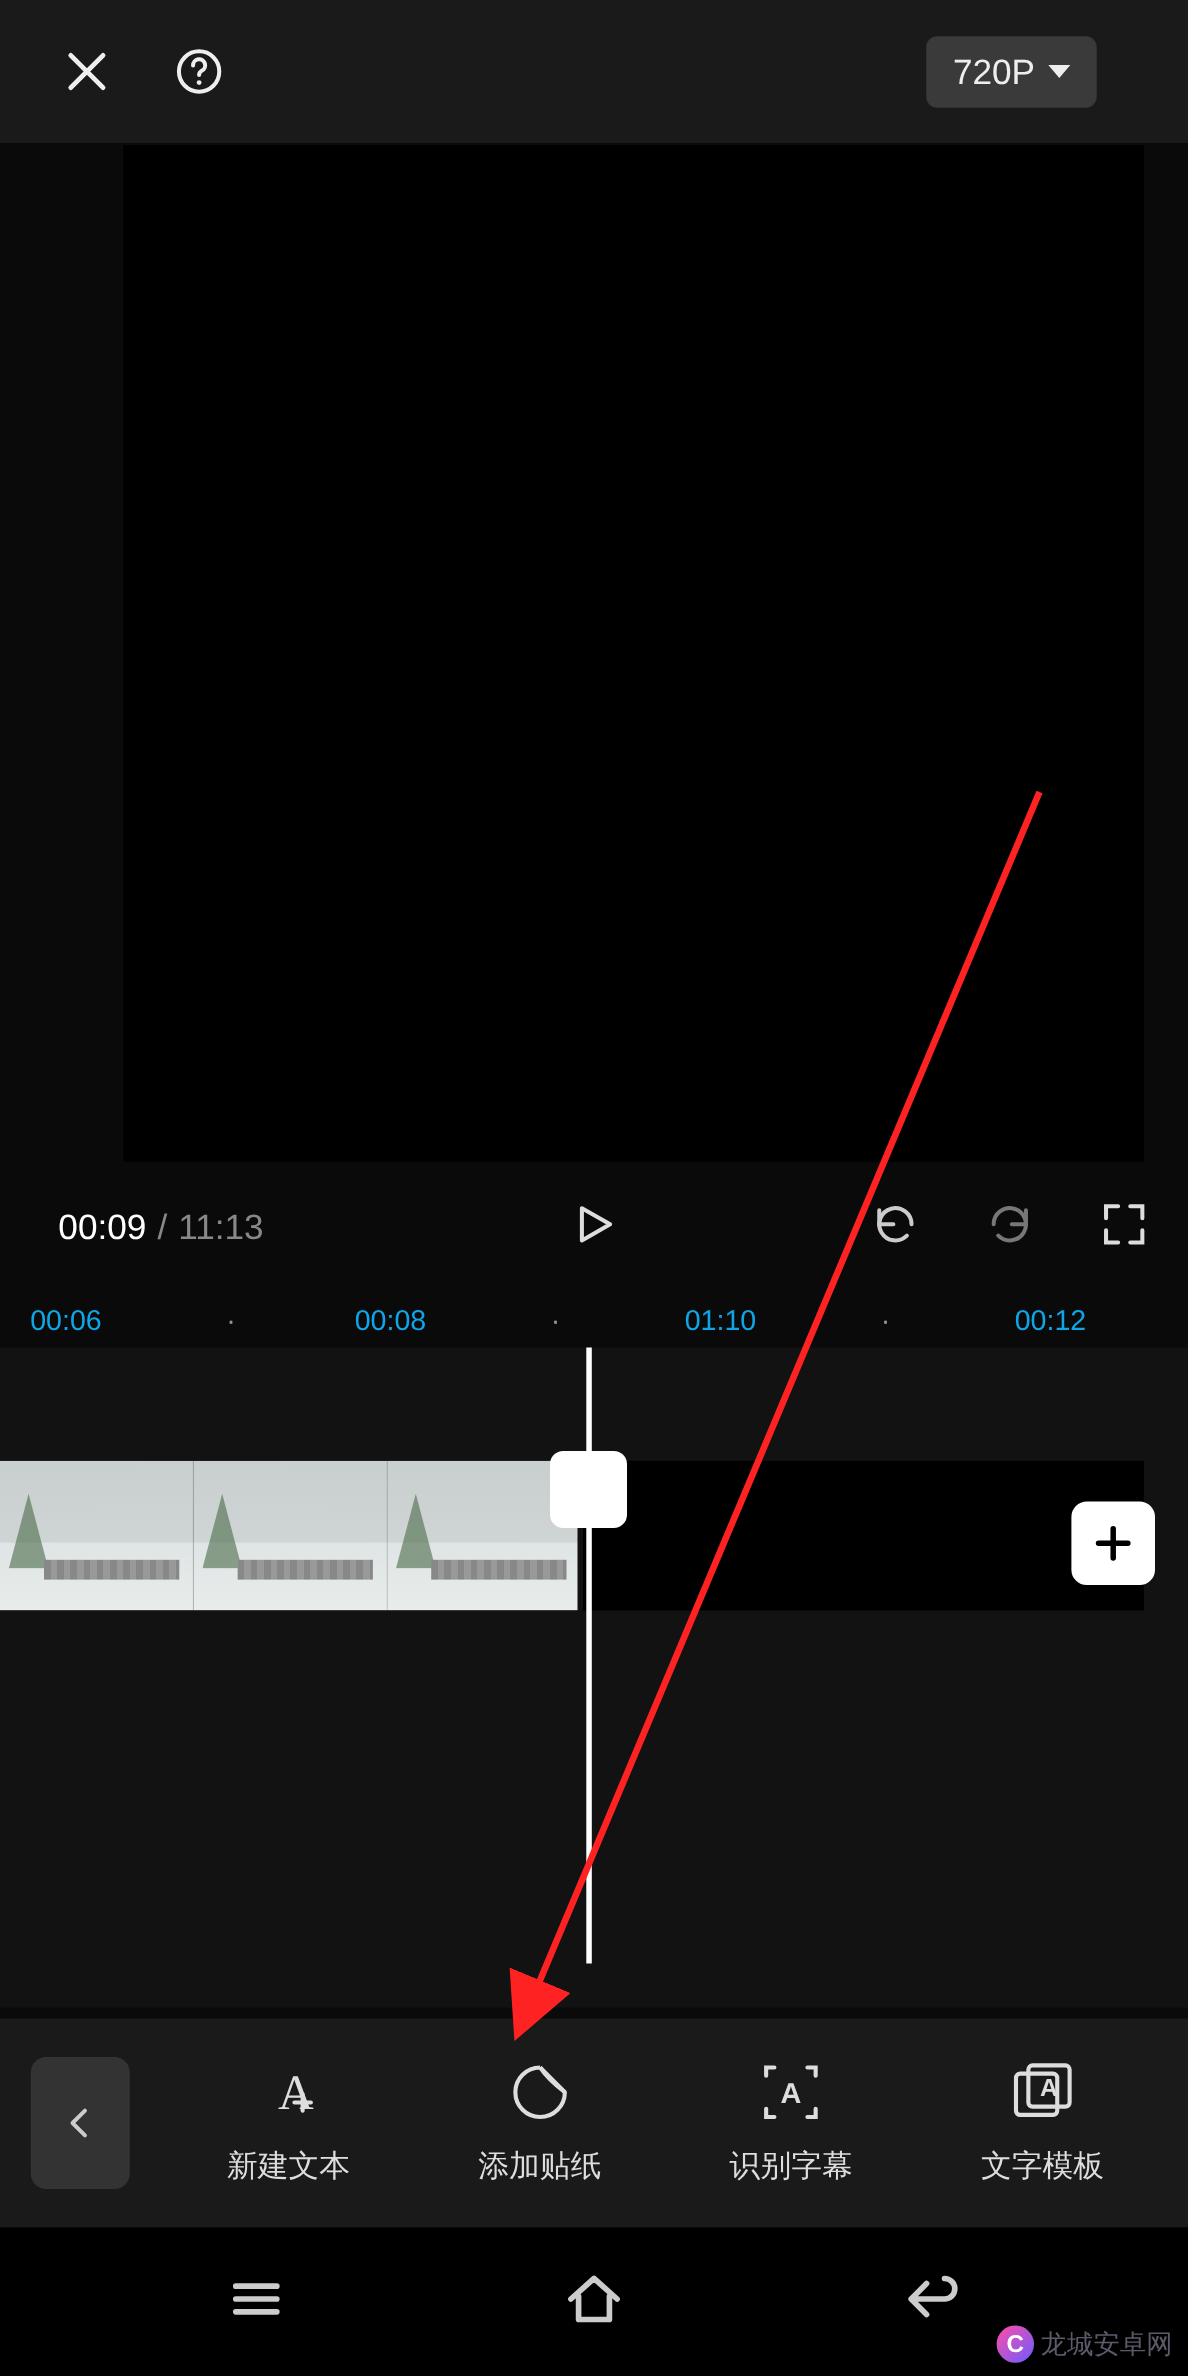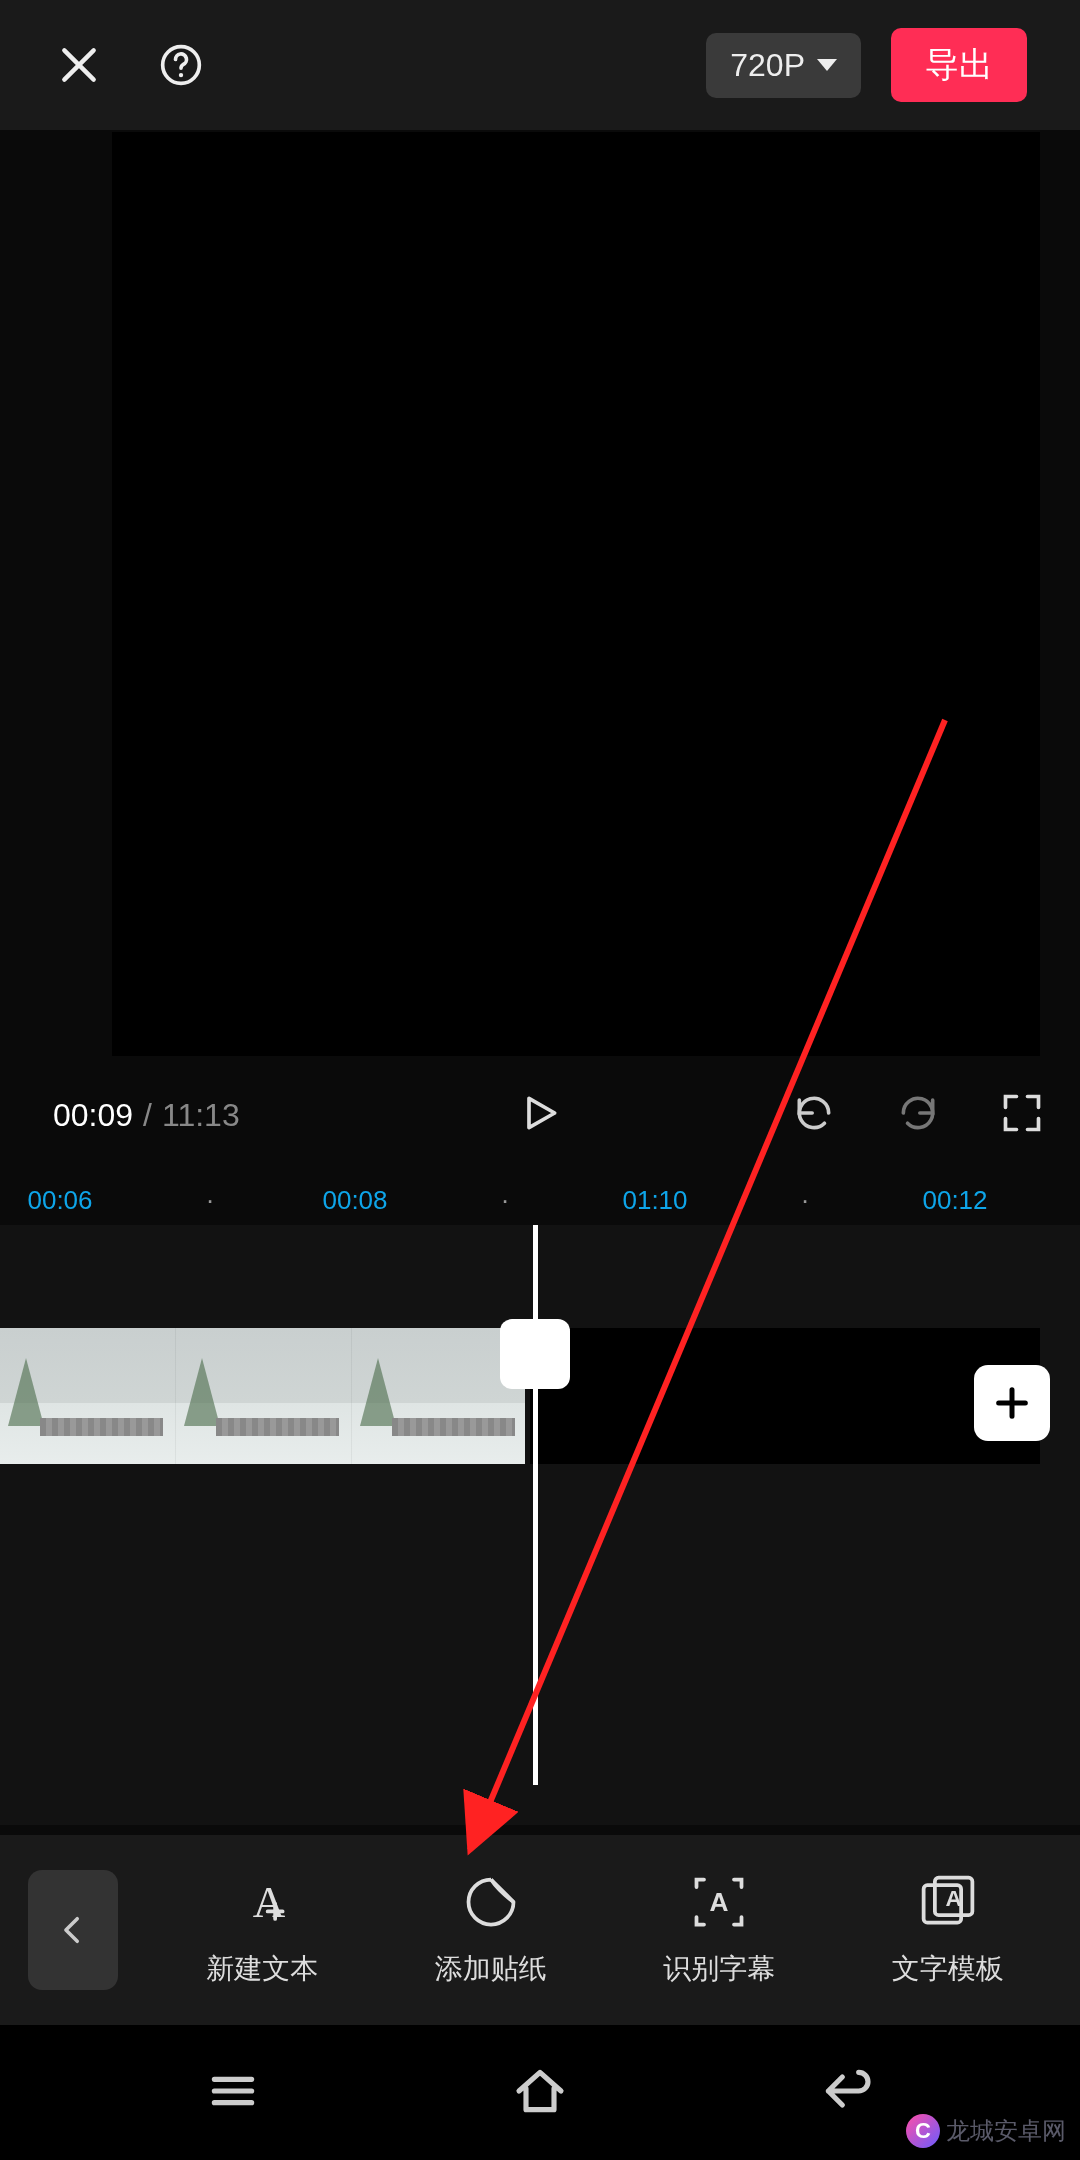--- a/index.html
+++ b/index.html
@@ -85,23 +85,20 @@
         <circle cx="12" cy="12" r="10" stroke="#eee" stroke-width="2" fill="none"></circle>
         <path d="M9 9a3 3 0 1 1 4.2 2.7c-.8.5-1.2 1-1.2 2" stroke="#eee" stroke-width="2" fill="none" stroke-linecap="round"></path>
         <circle cx="12" cy="17.5" r="1.2" fill="#eee"></circle>
       </svg>
   </div>
   <div class="spacer"></div>
   <div class="res-btn">
     <span>720P</span>
     <span class="tri"></span>
   </div>
-  <div class="export-btn">
-    <span>导出</span>
-  </div>
 </div>
 
 <div class="preview"></div>
 
 <div class="playback">
   <span class="time-cur">00:09</span>
   <span class="time-sep">/</span>
   <span class="time-tot">11:13</span>
 
   <div class="play-icon">

